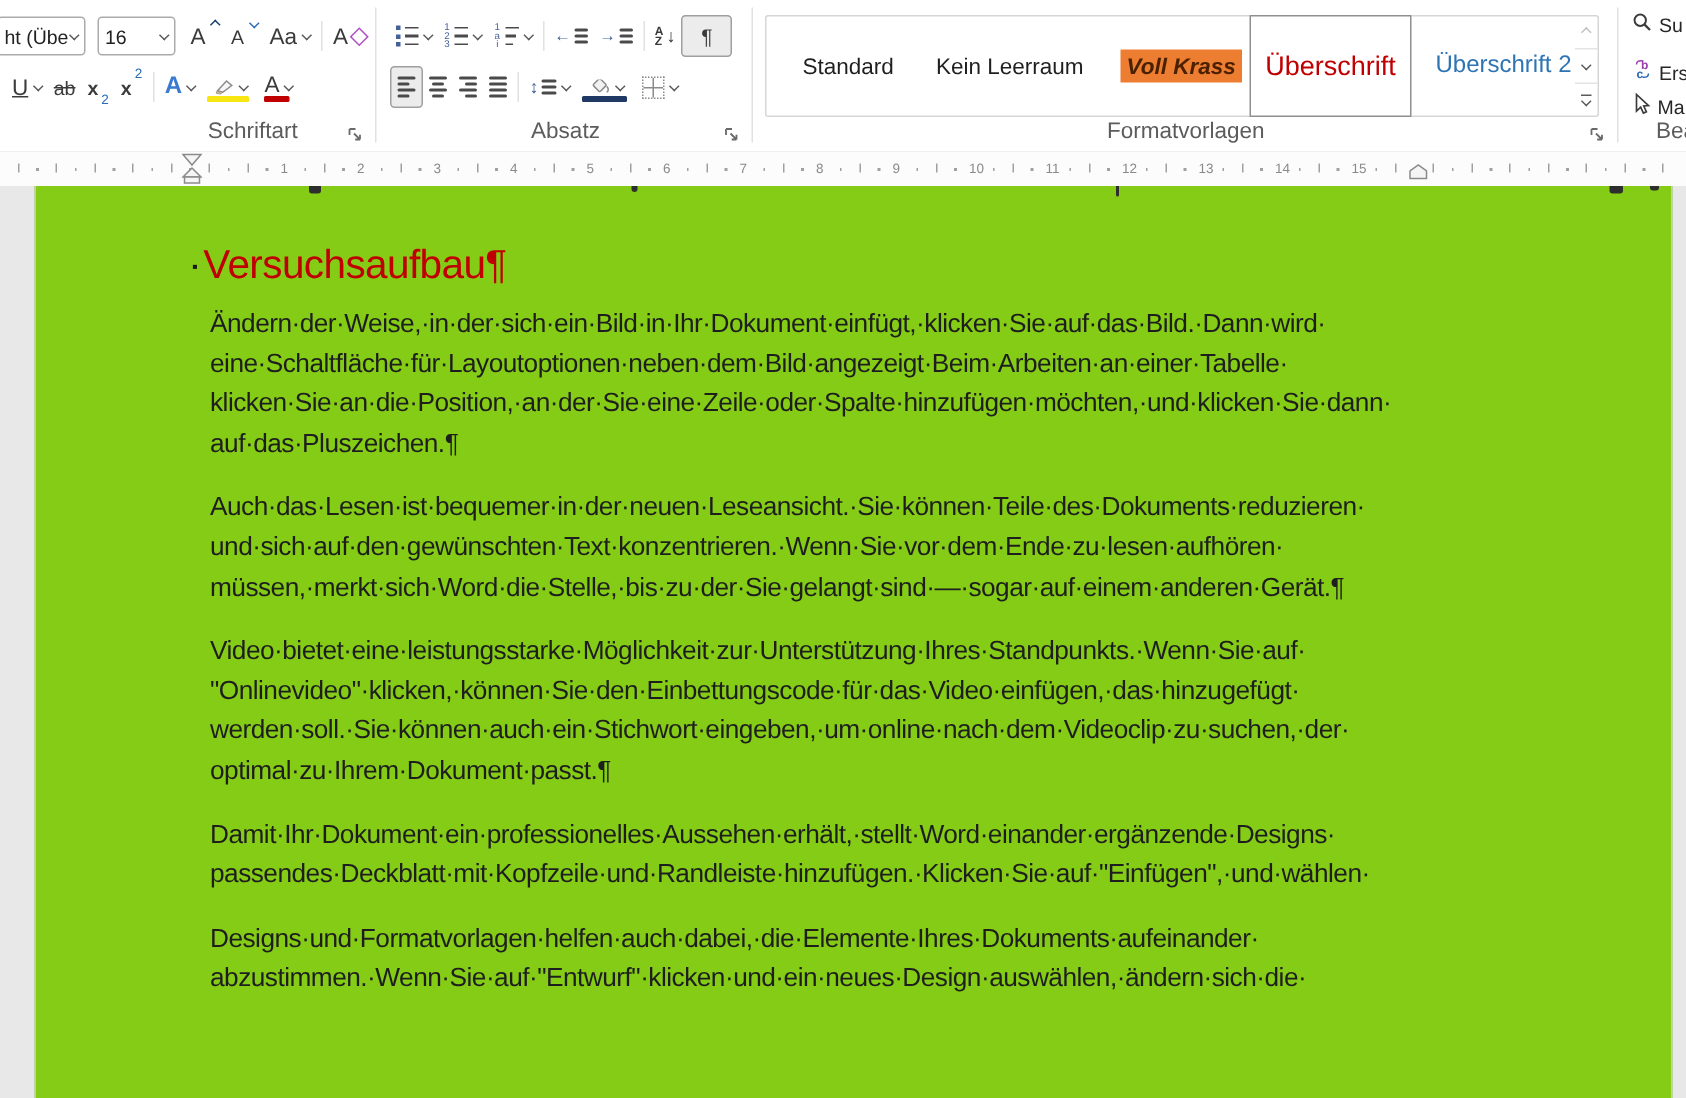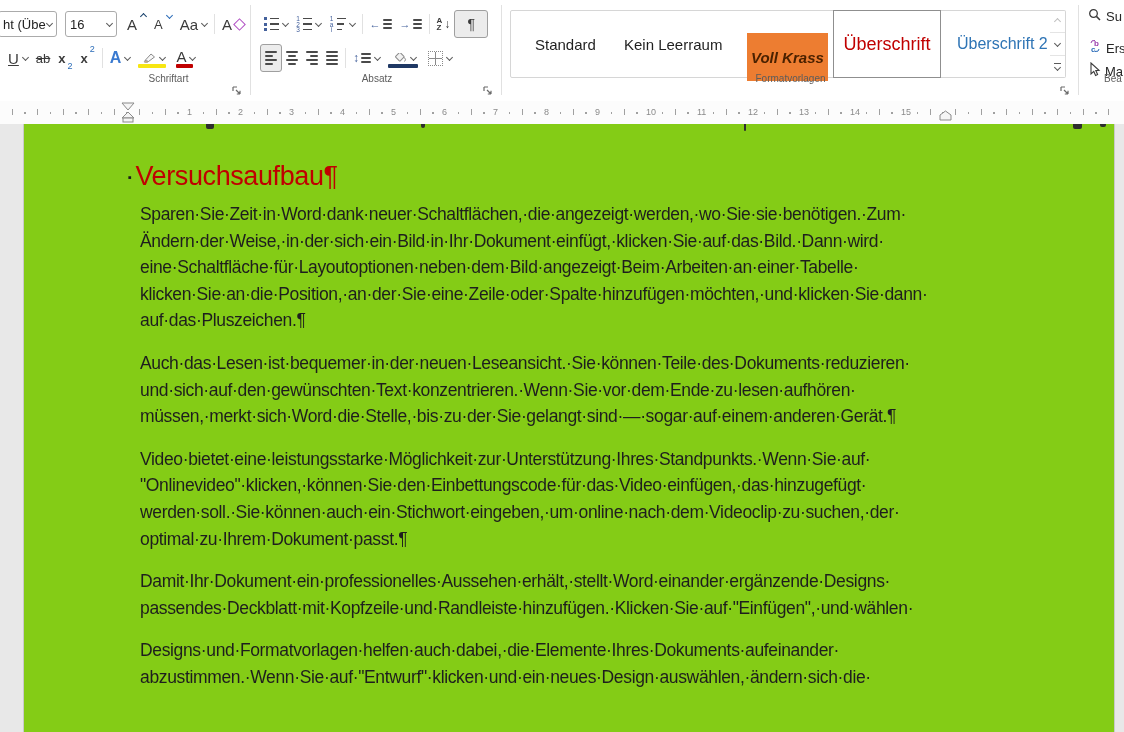--- a/index.html
+++ b/index.html
@@ -2,21 +2,21 @@
 <html><head>
 <meta charset="utf-8">
 <style>
   html,body{margin:0;padding:0;background:#dcdcdc;font-family:"Liberation Sans",sans-serif;}
   #frame{position:relative;width:1124px;height:732px;background:#fff;overflow:hidden;}
 
   
   #ribbon{position:absolute;left:0;top:0;width:1124px;height:101px;background:#fff;border-bottom:1px solid #c3c3c3;}
   .rgroup{position:absolute;top:0;height:100px;}
   .gsep{position:absolute;top:5px;bottom:5px;width:1px;background:#e1e1e1;}
-  .glabel{position:absolute;bottom:16px;left:0;right:0;text-align:center;font-size:10px;color:#5c5c5c;margin-top:24px;}
+  .glabel{position:absolute;bottom:4px;left:0;right:0;text-align:center;font-size:15px;color:#5c5c5c;margin-top:24px;}
   .launcher{position:absolute;bottom:6px;right:8px;width:12px;height:12px;cursor:pointer;}
   .rrow{position:absolute;left:0;right:0;display:flex;align-items:center;}
   .row1{top:10px;height:28px;}
   .row2{top:44px;height:28px;}
   .rbtn{display:inline-flex;align-items:center;justify-content:center;gap:2px;height:26px;padding:0 4px;border-radius:3px;color:#3b3b3b;font-size:14px;cursor:pointer;position:relative;}
   .rbtn.toggled{background:#ececec;border:1px solid #9f9f9f;}
   .vdiv{width:1px;height:20px;background:#e1e1e1;margin:0 3px;}
   .chev{display:inline-block;width:4px;height:4px;border-right:1.3px solid #5a5a5a;border-bottom:1.3px solid #5a5a5a;transform:rotate(45deg);margin-left:2px;margin-top:-2px;}
   .chev.up{transform:rotate(-135deg);margin-top:3px;}
   .combo{display:flex;align-items:center;height:24px;background:#fff;border:1px solid #ababab;border-radius:3px;font-size:13px;color:#222;padding:0 4px;}
@@ -293,21 +293,21 @@
             <path d="M5 5 L9 9 M9 9 V5.8 M9 9 H5.8" stroke="#6a6a6a" stroke-width="1.2" fill="none"></path>
           </svg>
       </div>
       <span class="gsep" style="right:0;"></span>
     </div>
 
     <div class="rgroup" style="left:502px;width:577px;">
       <div class="gallery">
         <div class="gal-item" style="left:24px;">Standard</div>
         <div class="gal-item" style="left:113px;">Kein Leerraum</div>
-        <div class="gal-item" style="left:236px;top:22px;height:32px;background:#ED7D31;padding:8px 4px;font-weight:bold;font-style:italic;color:#4a2100;">Voll Krass</div>
+        <div class="gal-item" style="left:236px;top:22px;height:22px;background:#ED7D31;padding:0 4px;font-weight:bold;font-style:italic;color:#4a2100;">Voll Krass</div>
         <div class="gal-item" style="left:322px;top:-1px;height:66px;width:106px;border:1px solid #8f8f8f;background:#fff;justify-content:center;font-size:18px;color:#C00000;">Überschrift</div>
         <div class="gal-item" style="left:446px;font-size:16px;color:#2E74B5;">Überschrift 2</div>
       </div>
       <div class="gal-scroll">
         <div class="sb dim">
             <span class="chev up"></span>
           </div>
         <div class="sb">
             <span class="chev"></span>
           </div>
@@ -470,21 +470,20 @@
       <div class="clipstrip" id="clipstrip">
           <span class="frag" style="left: 182px; width: 8px; height: 5px;"></span>
           <span class="frag" style="left: 397px; width: 4px; height: 4px;"></span>
           <span class="frag" style="left: 720px; width: 2px; height: 7px;"></span>
           <span class="frag" style="left: 1049px; width: 9px; height: 5px;"></span>
           <span class="frag" style="left: 1076px; width: 6px; height: 3px;"></span>
         </div>
       <div class="doc-heading"><span class="hbullet">▪</span><span>Versuchsaufbau</span><span>¶</span></div>
       <div id="paras">
           <div class="para">
-            <div class="line">Sparen·Sie·Zeit·in·Word·dank·neuer·Schaltflächen,·die·angezeigt·werden,·wo·Sie·sie·benötigen.·Zum·</div>
             <div class="line">Ändern·der·Weise,·in·der·sich·ein·Bild·in·Ihr·Dokument·einfügt,·klicken·Sie·auf·das·Bild.·Dann·wird·</div>
             <div class="line">eine·Schaltfläche·für·Layoutoptionen·neben·dem·Bild·angezeigt·Beim·Arbeiten·an·einer·Tabelle·</div>
             <div class="line">klicken·Sie·an·die·Position,·an·der·Sie·eine·Zeile·oder·Spalte·hinzufügen·möchten,·und·klicken·Sie·dann·</div>
             <div class="line">auf·das·Pluszeichen.¶</div>
           </div>
           <div class="para">
             <div class="line">Auch·das·Lesen·ist·bequemer·in·der·neuen·Leseansicht.·Sie·können·Teile·des·Dokuments·reduzieren·</div>
             <div class="line">und·sich·auf·den·gewünschten·Text·konzentrieren.·Wenn·Sie·vor·dem·Ende·zu·lesen·aufhören·</div>
             <div class="line">müssen,·merkt·sich·Word·die·Stelle,·bis·zu·der·Sie·gelangt·sind·—·sogar·auf·einem·anderen·Gerät.¶</div>
           </div>

